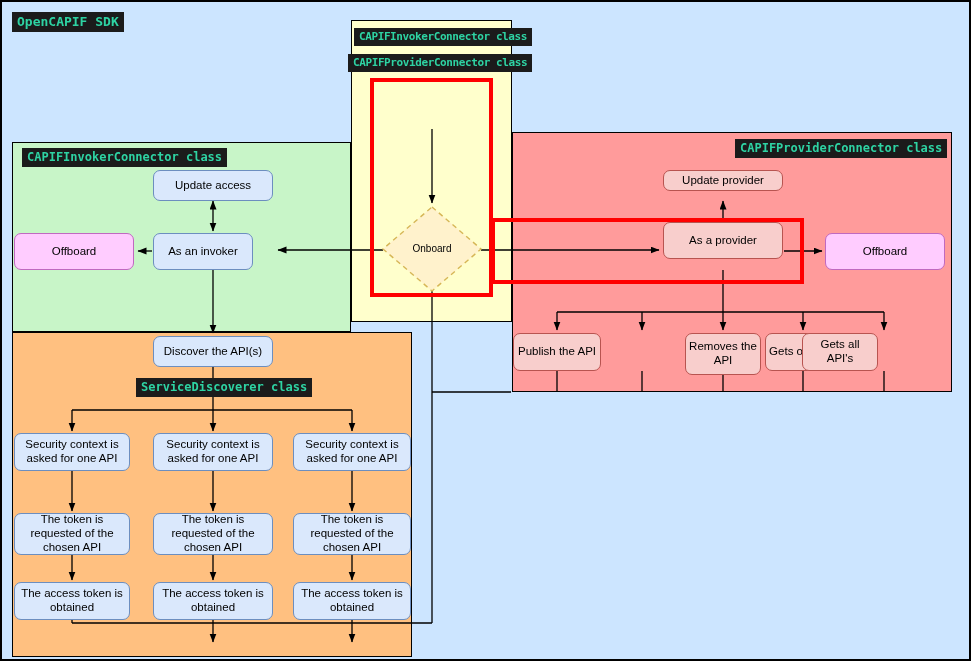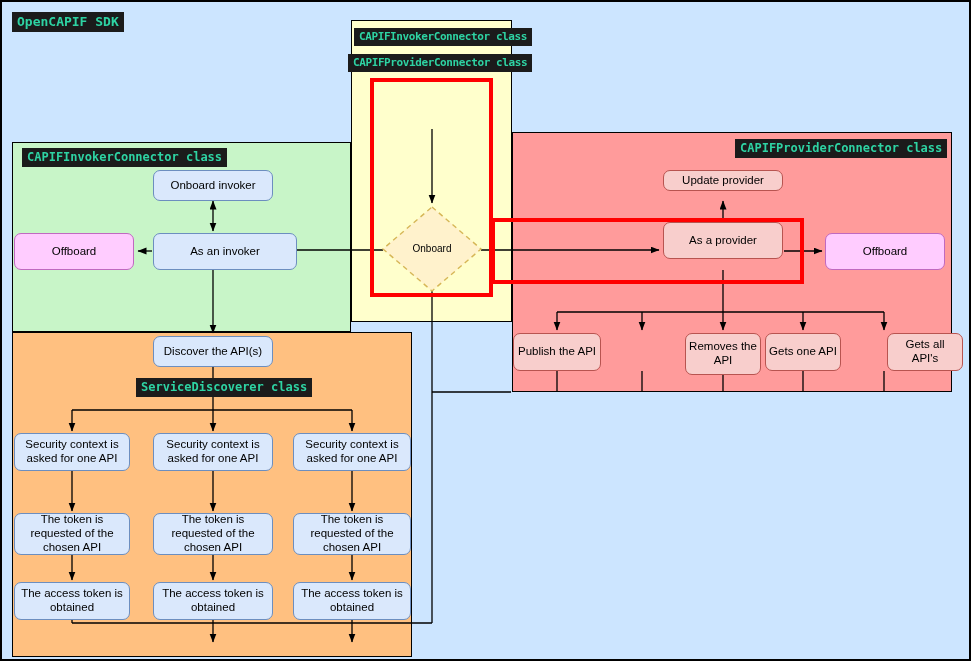--- a/index.html
+++ b/index.html
@@ -103,32 +103,32 @@
 
   <div class="code-label" style="left:10px;top:10px;font-size:13px;">OpenCAPIF SDK</div>
   <div class="code-label" style="left:352px;top:26px;font-size:11px;letter-spacing:-0.4px;">CAPIFInvokerConnector class</div>
   <div class="code-label" style="left:346px;top:52px;font-size:11px;letter-spacing:-0.4px;">CAPIFProviderConnector class</div>
   <div class="code-label" style="left:20px;top:146px;">CAPIFInvokerConnector class</div>
   <div class="code-label" style="left:733px;top:137px;">CAPIFProviderConnector class</div>
   <div class="code-label" style="left:134px;top:376px;">ServiceDiscoverer class</div>
 
   <div class="node plain" style="left:388px;top:236px;width:84px;height:22px;font-size:10px;">Onboard</div>
 
-  <div class="node blue" style="left:151px;top:168px;width:120px;height:31px;">Onboard invoker</div>
-  <div class="node blue" style="left:151px;top:231px;width:144px;height:37px;">As an invoker</div>
+  <div class="node blue" style="left:151px;top:168px;width:120px;height:31px;">Update access</div>
+  <div class="node blue" style="left:151px;top:231px;width:100px;height:37px;">As an invoker</div>
   <div class="node magenta" style="left:12px;top:231px;width:120px;height:37px;">Offboard</div>
 
   <div class="node redish" style="left:661px;top:168px;width:120px;height:21px;">Update provider</div>
   <div class="node redish" style="left:661px;top:220px;width:120px;height:37px;">As a provider</div>
   <div class="node magenta" style="left:823px;top:231px;width:120px;height:37px;">Offboard</div>
 
   <div class="node redish" style="left:511px;top:331px;width:88px;height:38px;">Publish the API</div>
   <div class="node redish" style="left:683px;top:331px;width:76px;height:42px;">Removes the API</div>
   <div class="node redish" style="left:763px;top:331px;width:76px;height:38px;">Gets one API</div>
-  <div class="node redish" style="left:885px;top:331px;width:76px;height:38px;">Gets all API's</div>
+  <div class="node redish" style="left:800px;top:331px;width:76px;height:38px;">Gets all API's</div>
 
   <div class="node blue" style="left:151px;top:334px;width:120px;height:31px;">Discover the API(s)</div>
 
   <div class="node blue" style="left:12px;top:431px;width:116px;height:38px;">Security context is asked for one API</div>
   <div class="node blue" style="left:151px;top:431px;width:120px;height:38px;">Security context is asked for one API</div>
   <div class="node blue" style="left:291px;top:431px;width:118px;height:38px;">Security context is asked for one API</div>
 
   <div class="node blue" style="left:12px;top:511px;width:116px;height:42px;">The token is requested of the chosen API</div>
   <div class="node blue" style="left:151px;top:511px;width:120px;height:42px;">The token is requested of the chosen API</div>
   <div class="node blue" style="left:291px;top:511px;width:118px;height:42px;">The token is requested of the chosen API</div>

